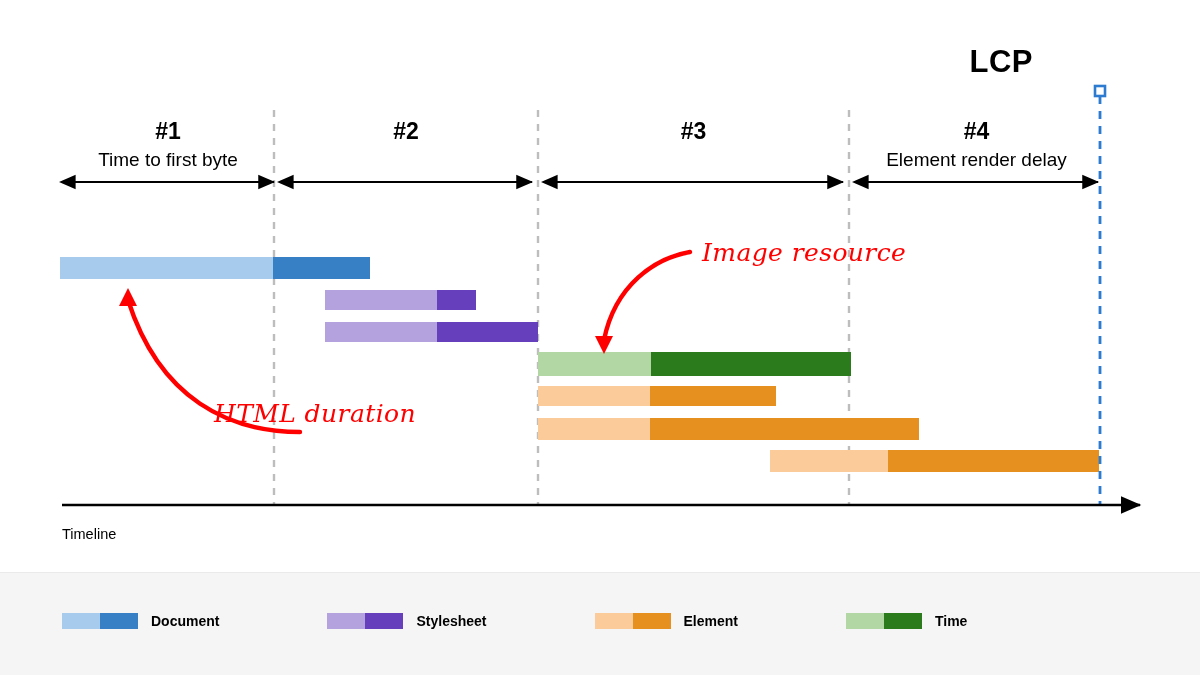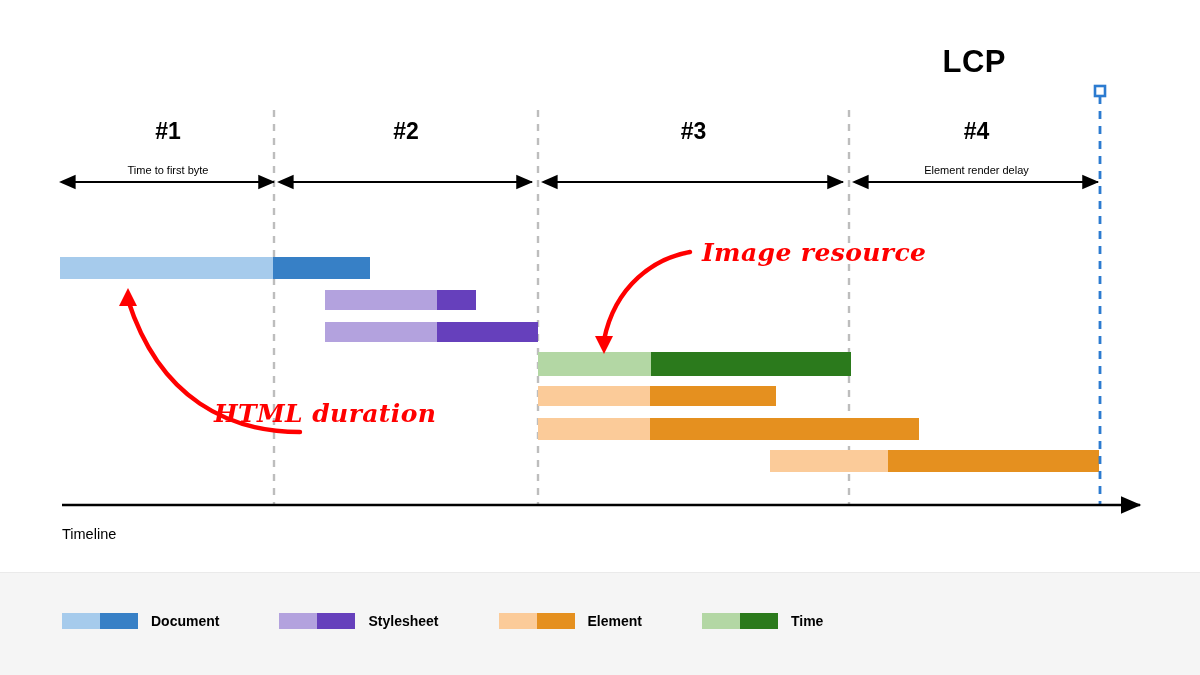--- a/index.html
+++ b/index.html
@@ -16,20 +16,21 @@
     width: 1200px;
     height: 675px;
     background: #ffffff;
     overflow: hidden;
   }
   #chart-area {
     position: absolute;
     left: 0; top: 0;
     width: 1038px;
     height: 572px;
+    padding-left: 27px;
   }
   svg.layer {
     position: absolute;
     left: 0; top: 0;
     width: 1200px;
     height: 675px;
     overflow: visible;
   }
   
   .phase {
@@ -37,24 +38,24 @@
     text-align: center;
     color: #000000;
   }
   .phase .num {
     font-size: 23px;
     font-weight: bold;
     letter-spacing: 0px;
     line-height: 26px;
   }
   .phase .desc {
-    font-size: 11px;
+    font-size: 19px;
     font-weight: 400;
     line-height: 20px;
-    margin-top: 16px;
+    margin-top: 6px;
     white-space: nowrap;
   }
   
   #lcp-label {
     position: absolute;
     right: 32px;
     top: 44px;
     font-size: 31px;
     font-weight: bold;
     color: #000000;
@@ -68,21 +69,21 @@
     font-size: 14.5px;
     font-weight: normal;
     color: #000000;
   }
   
   .annotation {
     position: absolute;
     color: #FF0000;
     font-family: "DejaVu Serif", serif;
     font-style: italic;
-    font-weight: bold;
+    font-weight: normal;
     font-size: 25px;
     white-space: nowrap;
     letter-spacing: 0.4px;
   }
   #anno-html { left: 214px; top: 399px; }
   #anno-image { left: 702px; top: 238px; }
   
   #legend-panel {
     position: absolute;
     left: 0;
@@ -91,20 +92,21 @@
     height: 103px;
     background: #F5F5F5;
     border-top: 1px solid #EAEAEA;
   }
   #legend-row {
     position: absolute;
     left: 62px;
     top: 40px;
     display: flex;
     align-items: center;
+    gap: 48px;
   }
   .legend-item {
     display: flex;
     align-items: center;
     margin-right: 60px;
   }
   .legend-swatch {
     display: flex;
     width: 76px;
     height: 16px;

